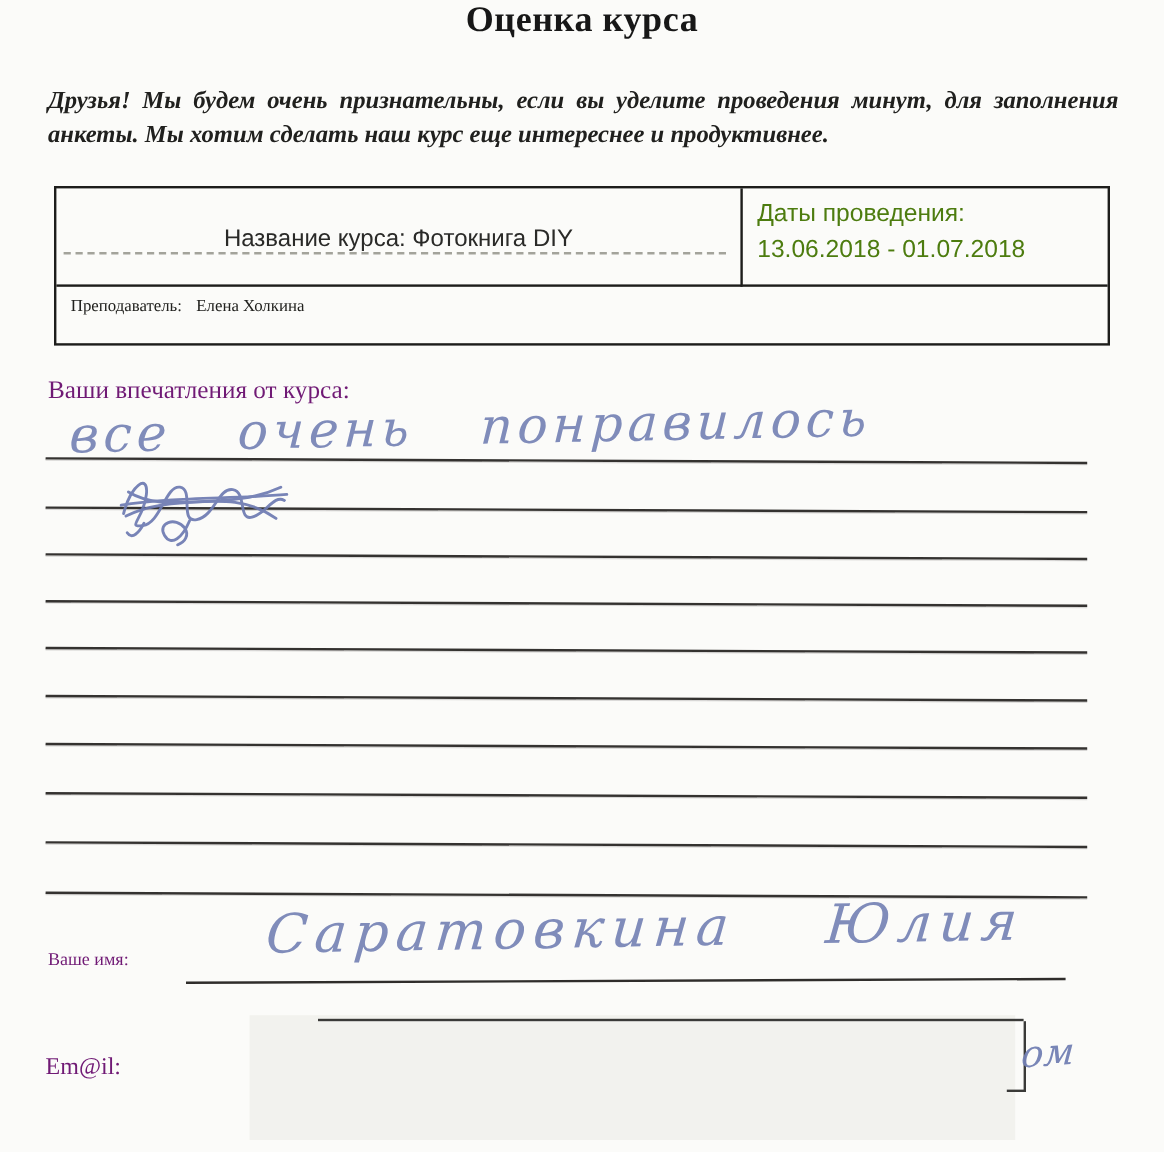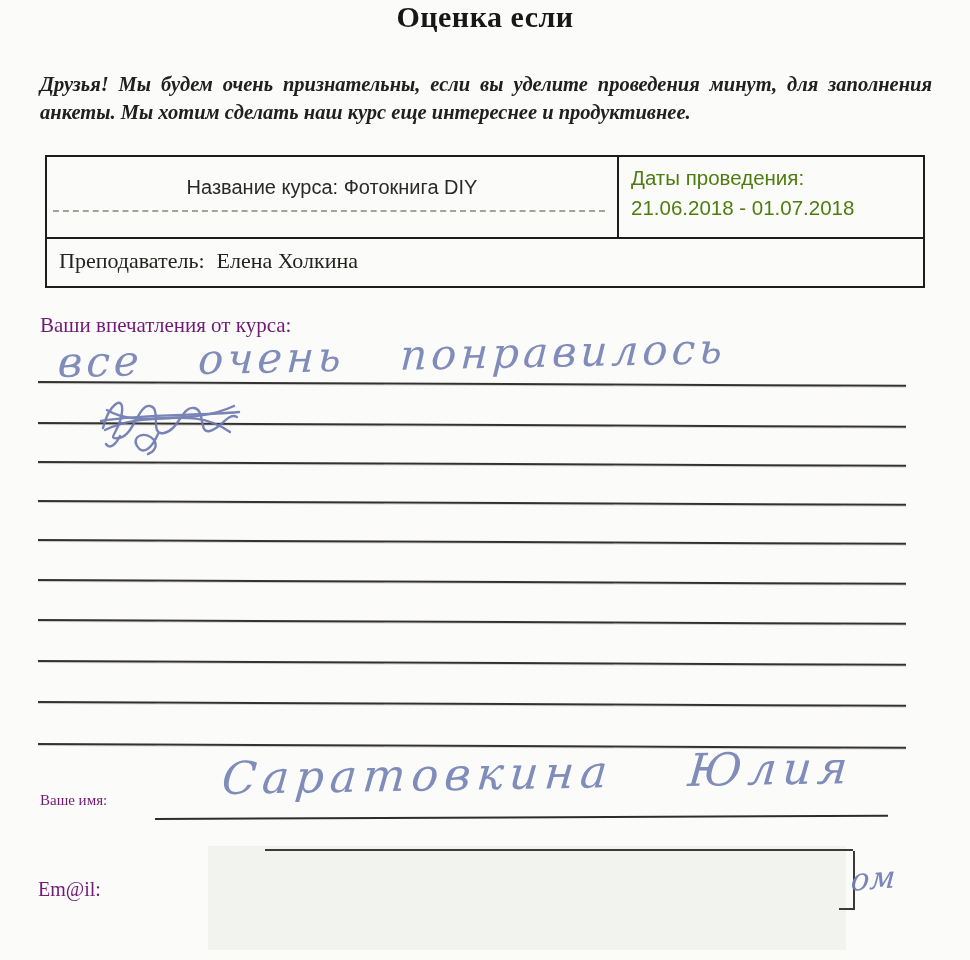--- a/index.html
+++ b/index.html
@@ -28,36 +28,36 @@
   .course-table{
     left:45px; top:155px; width:876px; height:129px;
     border:2px solid #1d1d1b; background:transparent;
   }
   .cell-name{
     left:0; top:0; width:570px; height:80px;
     border-right:2px solid #1d1d1b; border-bottom:2px solid #1d1d1b;
     font-family:"Liberation Sans", sans-serif;
     font-size:20px; color:#2a2a28;
   }
-  .cell-name .cell-text{position:absolute; left:0; top:19px; width:100%; text-align:center;}
+  .cell-name .cell-text{position:absolute; left:0; top:31px; width:100%; text-align:center;}
   .dotted-rule{
     position:absolute; left:6px; top:53px; width:552px; height:0;
     border-top:2px dashed #a3a39b;
   }
   .cell-dates{
     left:572px; top:0; width:304px; height:80px;
     border-bottom:2px solid #1d1d1b;
     font-family:"Liberation Sans", sans-serif;
     font-size:20.5px; color:#4d7c0f;
   }
   .cell-dates .l1{position:absolute; left:12px; top:9px;}
   .cell-dates .l2{position:absolute; left:12px; top:39px;}
   .cell-teacher{
     left:0; top:82px; width:876px; height:47px;
-    font-size:22px; color:#22221f;text-decoration:underline;
+    font-size:14px; color:#22221f;text-decoration:underline;
   }
   .cell-teacher .cell-text{position:absolute; left:12px; top:9px;}
   .cell-teacher .val{margin-left:12px;}
 
   
   .label{font-size:21px; color:#701a75;}
 
   
   .ruled{
     left:38px; width:868px; height:0;
@@ -108,35 +108,35 @@
     border-top:2px solid #3a3a38; z-index:2;
   }
   .redact-right-border{
     left:839px; top:851px; width:14px; height:57px;
     border-right:2px solid #3a3a38; border-bottom:2px solid #3a3a38; z-index:2;
   }
 </style>
 </head>
 <body>
 
-<div class="abs title">Оценка если</div>
+<div class="abs title">Оценка курса</div>
 
 <div class="abs intro">Друзья! Мы будем очень признательны, если вы уделите проведения минут, для заполнения анкеты. Мы хотим сделать наш курс еще интереснее и продуктивнее.</div>
 
 <div class="abs course-table">
   <div class="abs cell-name">
     <div class="cell-text">
       <span>Название курса:</span>
       <span>Фотокнига DIY</span>
     </div>
     <div class="dotted-rule"></div>
   </div>
   <div class="abs cell-dates">
     <div class="l1">Даты проведения:</div>
-    <div class="l2">21.06.2018 - 01.07.2018</div>
+    <div class="l2">13.06.2018 - 01.07.2018</div>
   </div>
   <div class="abs cell-teacher">
     <div class="cell-text">
       <span>Преподаватель:</span><span class="val">Елена Холкина</span>
     </div>
   </div>
 </div>
 
 <div class="abs label" style="left:40px; top:313px;">Ваши впечатления от курса:</div>
 

